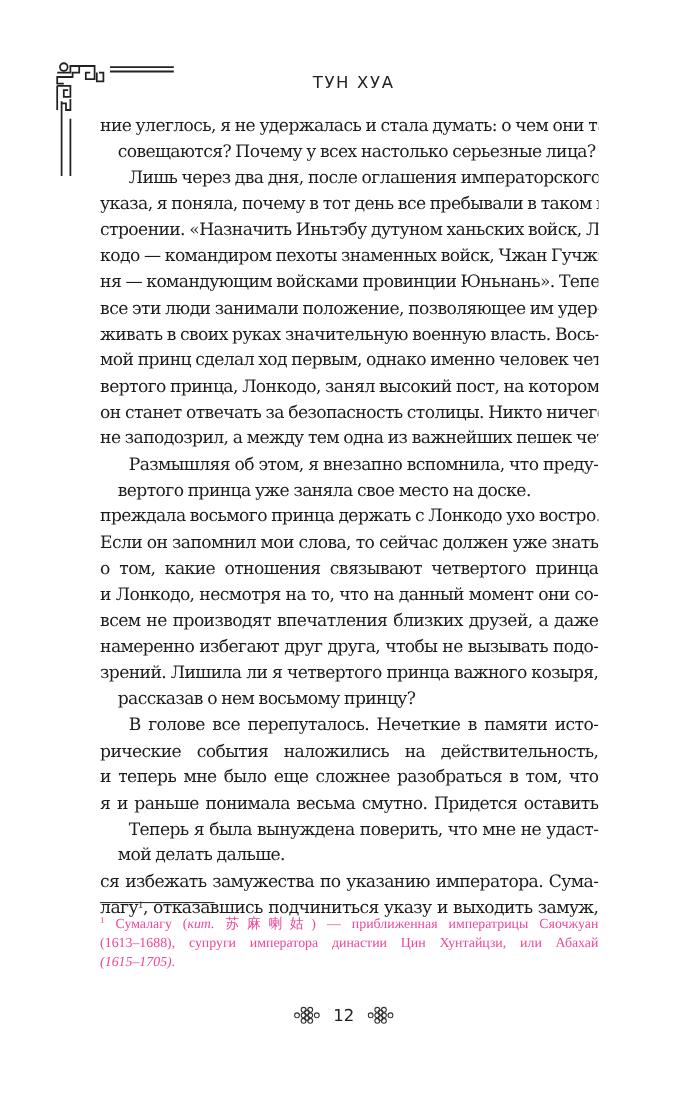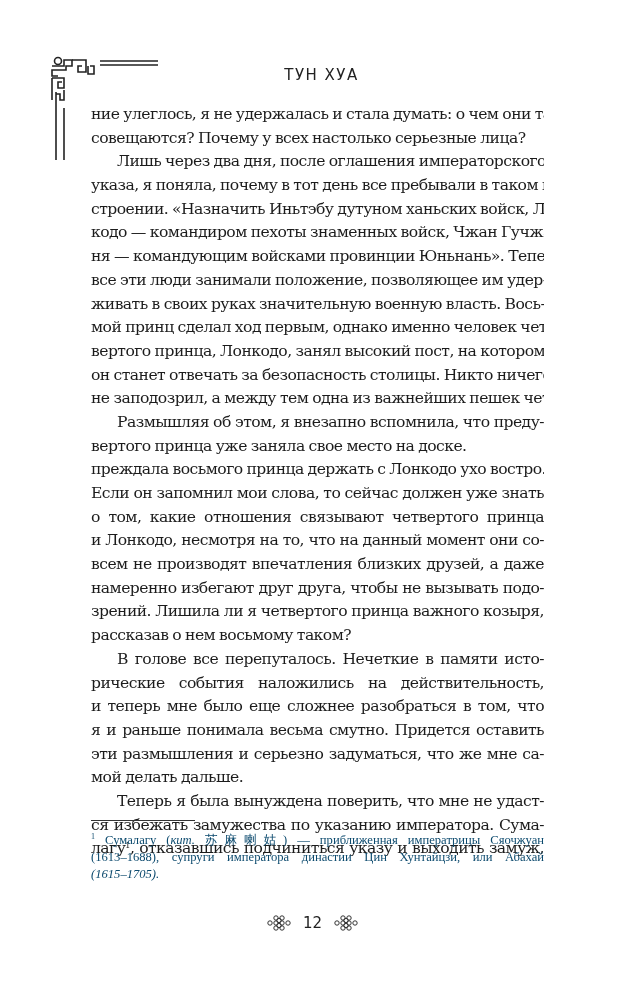--- a/index.html
+++ b/index.html
@@ -8,26 +8,26 @@
   .running-head {
     position: absolute; top: 66px; left: 0; width: 625px; text-align: center;
     font-family: "DejaVu Sans", sans-serif; font-size: 15px; letter-spacing: 1.5px; color: #222;
     padding-left: 18px; box-sizing: border-box;
   }
   .text-block {
     position: absolute; left: 91px; top: 103px; width: 453px;
     font-family: "DejaVu Serif", serif; font-size: 15.6px; line-height: 23.7px; color: #1c1c1c;
   }
   .line { display: block; white-space: nowrap; text-align: justify; text-align-last: justify; height: 23.7px; overflow: hidden; letter-spacing: -0.55px; word-spacing: -0.5px; }
-  .line.last { text-align-last: left; }
+  .line.last { text-align-last: left; margin-left: 16px; }
   .line.indent { padding-left: 26px; }
   .footnote-rule { position: absolute; left: 91px; top: 820px; width: 104px; height: 0; border-top: 1px solid #333; }
   .footnotes {
     position: absolute; left: 91px; top: 832px; width: 453px;
-    font-family: "Liberation Serif", serif; font-size: 12.6px; line-height: 17px; color: #0c4a6e;
+    font-family: "Liberation Serif", serif; font-size: 12.6px; line-height: 17px; color: #ec4899;
   }
   .fn-line { display: block; white-space: nowrap; text-align: justify; text-align-last: justify; height: 17px; }
   .fn-line.last { text-align-last: left; font-style: italic; }
   sup { font-size: 8px; vertical-align: 5px; line-height: 0; }
   .it { font-style: italic; }
   .folio {
     position: absolute; top: 914px; left: 0; width: 625px; text-align: center;
     font-family: "DejaVu Sans", sans-serif; font-size: 15px; color: #222;
     display: flex; justify-content: center; align-items: center; gap: 12px;
   }
@@ -65,28 +65,27 @@
   <span class="line">не заподозрил, а между тем одна из важнейших пешек чет-</span>
   <span class="line indent">Размышляя об этом, я внезапно вспомнила, что преду-</span>
   <span class="line last">вертого принца уже заняла свое место на доске.</span>
   <span class="line">преждала восьмого принца держать с Лонкодо ухо востро.</span>
   <span class="line">Если он запомнил мои слова, то сейчас должен уже знать</span>
   <span class="line">о том, какие отношения связывают четвертого принца</span>
   <span class="line">и Лонкодо, несмотря на то, что на данный момент они со-</span>
   <span class="line">всем не производят впечатления близких друзей, а даже</span>
   <span class="line">намеренно избегают друг друга, чтобы не вызывать подо-</span>
   <span class="line">зрений. Лишила ли я четвертого принца важного козыря,</span>
-  <span class="line last">рассказав о нем восьмому таком?</span>
+  <span class="line last">рассказав о нем восьмому принцу?</span>
   <span class="line indent">В голове все перепуталось. Нечеткие в памяти исто-</span>
   <span class="line">рические события наложились на действительность,</span>
   <span class="line">и теперь мне было еще сложнее разобраться в том, что</span>
   <span class="line">я и раньше понимала весьма смутно. Придется оставить</span>
-  <span class="line">эти размышления и серьезно задуматься, что же мне са-</span>
+  <span class="line indent">Теперь я была вынуждена поверить, что мне не удаст-</span>
   <span class="line last">мой делать дальше.</span>
-  <span class="line indent">Теперь я была вынуждена поверить, что мне не удаст-</span>
   <span class="line">ся избежать замужества по указанию императора. Сума-</span>
   <span class="line"><span>лагу</span><sup>1</sup><span>, отказавшись подчиниться указу и выходить замуж,</span></span>
 </div>
 
 <div class="footnote-rule"></div>
 
 <div class="footnotes">
   <span class="fn-line"><sup>1</sup> <span>Сумалагу (</span><span class="it">кит.</span><span> 苏麻喇姑) — приближенная императрицы Сяочжуан</span></span>
   <span class="fn-line">(1613–1688), супруги императора династии Цин Хунтайцзи, или Абахай</span>
   <span class="fn-line last">(1615–1705).</span>

